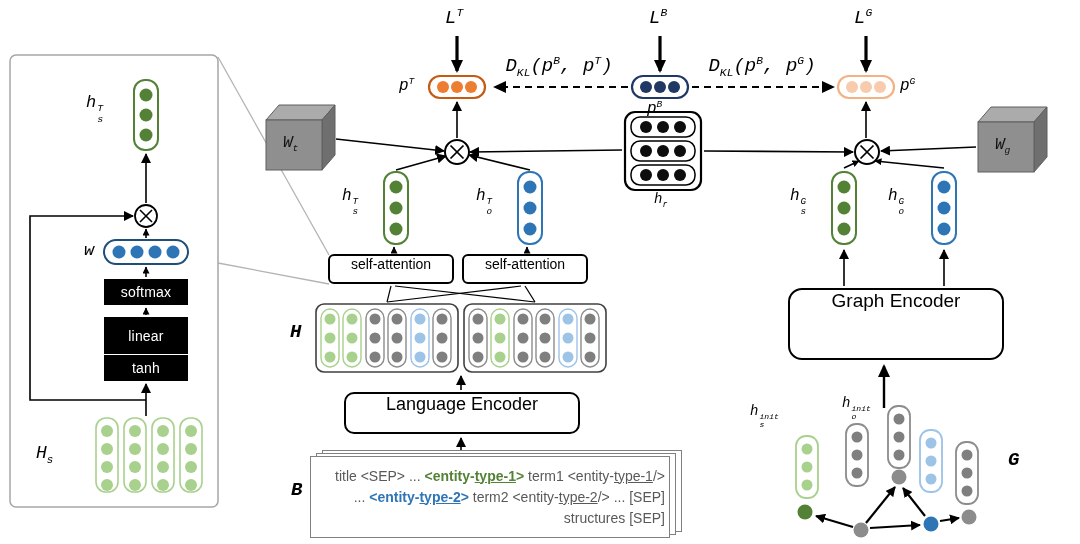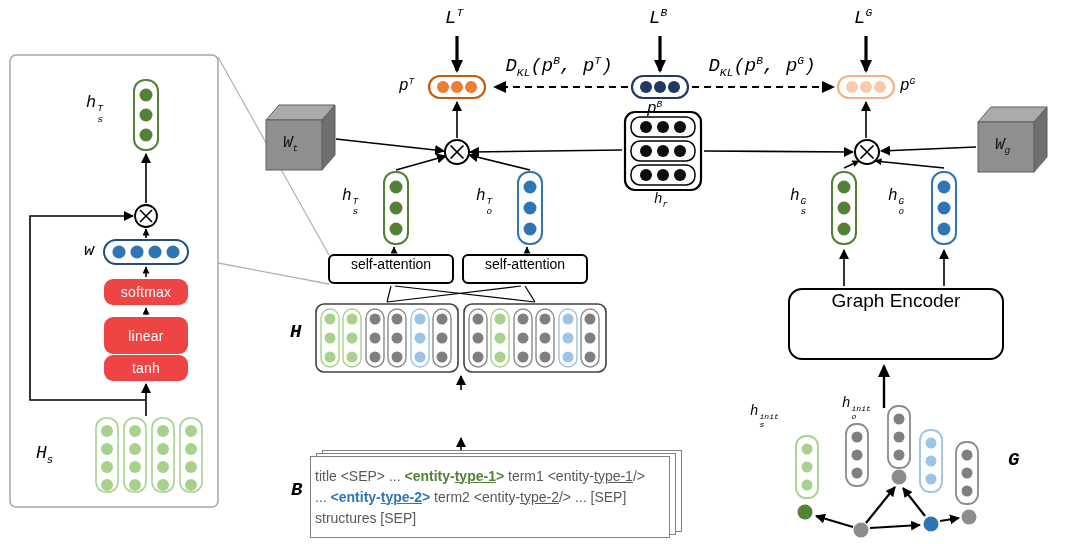--- a/index.html
+++ b/index.html
@@ -1,30 +1,30 @@
 <!DOCTYPE html>
 <html><head>
 <meta charset="utf-8">
 <style>
   *{margin:0;padding:0;box-sizing:border-box}
   html,body{background:#fff}
   .canvas{position:relative;width:1080px;height:544px;background:#fff;font-family:"Liberation Sans",sans-serif;overflow:hidden}
   svg.layer{position:absolute;left:0;top:0}
   .box{position:absolute;display:flex;justify-content:center;background:#fff;border:2px solid #000;color:#000;white-space:nowrap}
   .rb6{border-radius:6px}.rb10{border-radius:10px}.rb14{border-radius:14px}
-  .opbox{position:absolute;display:flex;align-items:center;justify-content:center;background:#ef4444;color:#fff;font-size:14px;border-radius:9px;letter-spacing:.2px}
+  .opbox{position:absolute;display:flex;align-items:center;justify-content:center;background:#000000;color:#fff;font-size:14px;border-radius:0;letter-spacing:.2px}
   .mlabel{position:absolute;font-family:Liberation Mono, monospace;font-style:italic;color:#000;white-space:nowrap;line-height:1.1}
   .mlabel sub,.mlabel sup{font-size:60%;font-style:italic}
   .st{display:inline-flex;flex-direction:column;align-items:flex-start;font-size:58%;line-height:1.05;vertical-align:-0.45em;margin-left:1px}
   .f13{font-size:19px}.f15{font-size:14px}.f16{font-size:16px}.f17{font-size:17px}.f18{font-size:18px}.f19{font-size:19px}
   .bold{font-weight:bold}
   .ctr{text-align:center}
   .cube-label{color:#111}
   .bsheet{position:absolute;width:360px;height:82px;background:#fff;border:1.6px solid #808080}
-  .bfront{display:flex;flex-direction:column;justify-content:center;text-align:left;font-size:14px;color:#595959;line-height:1.5;padding:2px 4px}
+  .bfront{display:flex;flex-direction:column;justify-content:center;text-align:right;font-size:14px;color:#595959;line-height:1.5;padding:2px 4px}
   .tag1{color:#538135;font-weight:bold}
   .tag2{color:#2e75b6;font-weight:bold}
   .u{text-decoration:underline}
 </style>
 </head>
 <body>
 
 <div class="canvas">
 
 <svg class="layer" width="1080" height="544" viewBox="0 0 1080 544">
@@ -336,20 +336,23 @@
 <div class="opbox" style="left:104px;top:355px;width:84px;height:26px">
       <span>tanh</span>
     </div>
 
 <div class="box rb6 f15" style="left:328px;top:254px;width:126px;height:30px">
       <span>self-attention</span>
     </div>
 <div class="box rb6 f15" style="left:462px;top:254px;width:126px;height:30px">
       <span>self-attention</span>
     </div>
+<div class="box rb10 f18" style="left:344px;top:392px;width:236px;height:42px">
+      <span>Language Encoder</span>
+    </div>
 <div class="box rb14 f19" style="left:788px;top:288px;width:216px;height:72px">
       <span>Graph Encoder</span>
     </div>
 
 <div class="bsheet" style="left:322px;top:450px"></div>
 <div class="bsheet" style="left:316px;top:453px"></div>
 <div class="bsheet bfront" style="left:310px;top:456px">
   <div class="bline"><span>title &lt;SEP&gt; ... </span><span class="tag1">&lt;entity-</span><span class="tag1 u">type-1</span><span class="tag1">&gt;</span><span> term1 </span><span>&lt;entity-</span><span class="u">type-1</span><span>/&gt;</span></div>
   <div class="bline"><span>... </span><span class="tag2">&lt;entity-</span><span class="tag2 u">type-2</span><span class="tag2">&gt;</span><span> term2 </span><span>&lt;entity-</span><span class="u">type-2</span><span>/&gt;</span><span> ... [SEP]</span></div>
   <div class="bline"><span>structures [SEP]</span></div>

